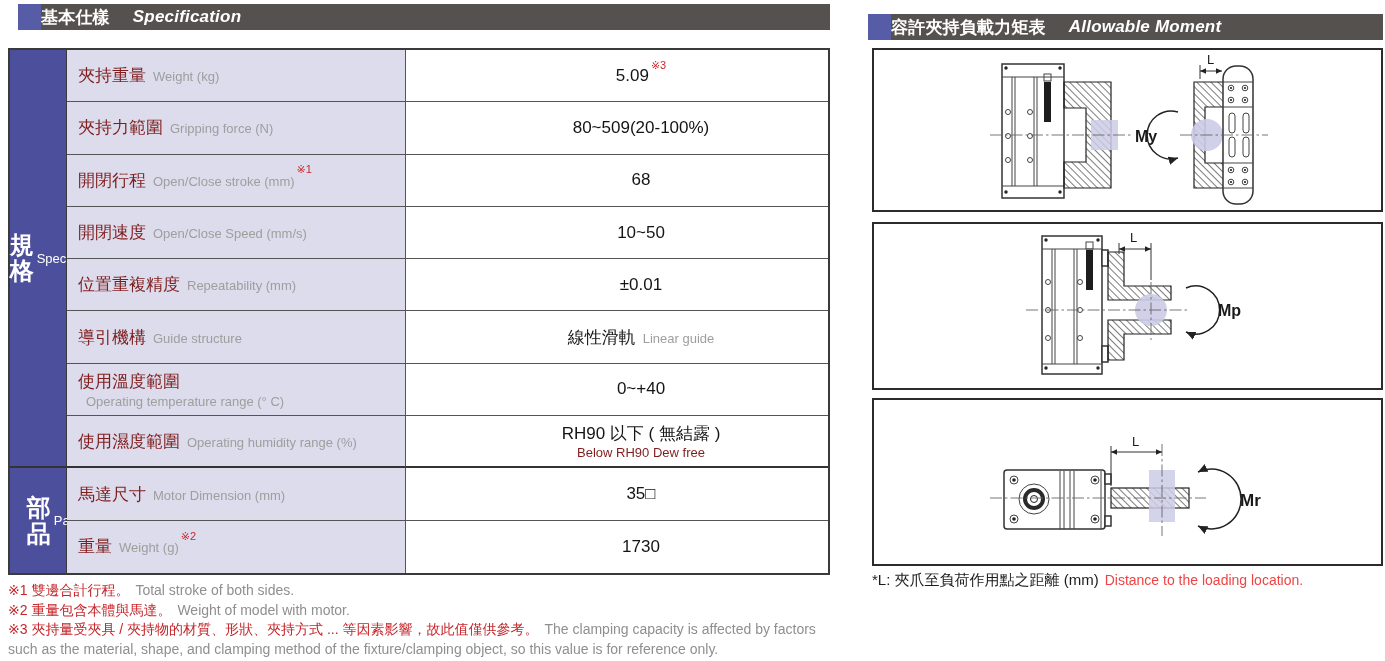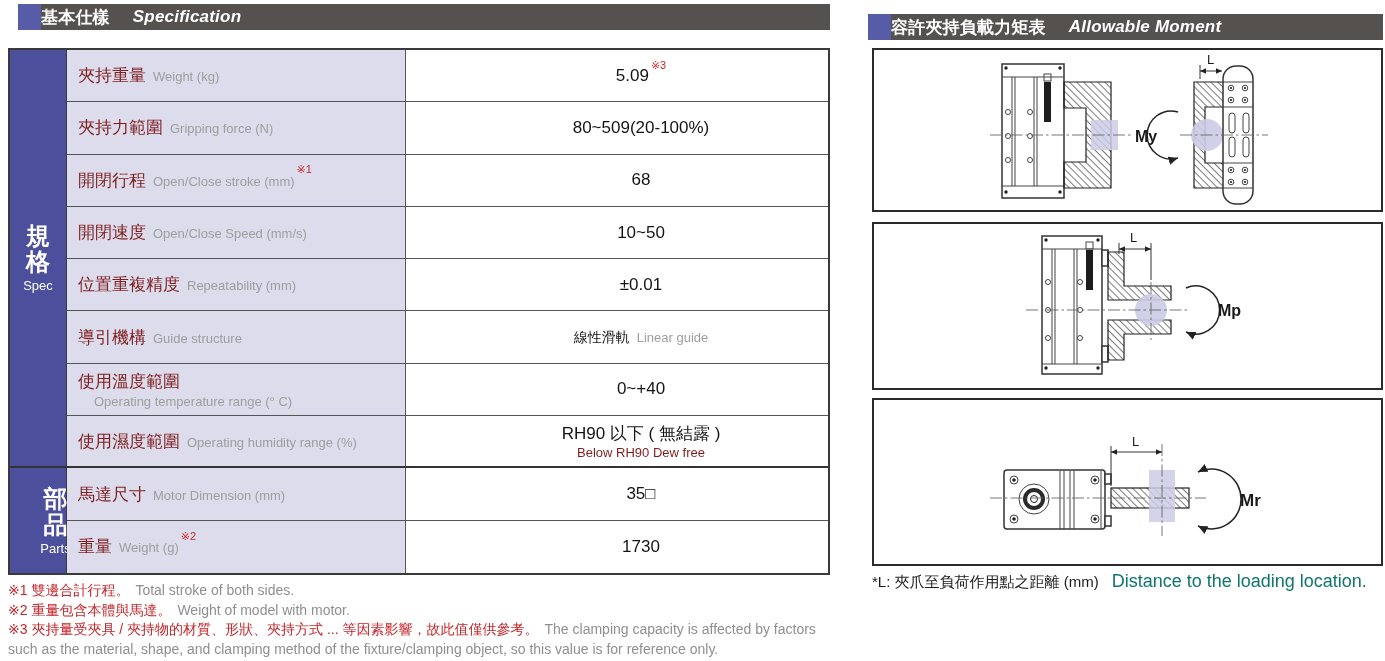--- a/index.html
+++ b/index.html
@@ -10,57 +10,57 @@
   .sec-header { position:absolute; height:26px; display:flex; align-items:stretch; }
   .sec-header .sq { width:23px; background:#575ca7; margin-left:10px; }
   .sec-header .bar { flex:1; background:#55514e; color:#fff; display:flex; align-items:center;
                      font-size:17px; font-weight:bold; letter-spacing:.2px; }
   .bar .en-part { margin-left:23px;font-style:italic; }
 
   
   .spec-table { position:absolute; left:8px; top:48px; width:822px; height:527px;
                 display:grid; grid-template-columns:57px 338px 1fr;
                 grid-template-rows:repeat(10,1fr); border:2px solid #3a3a3a; background:#fff; }
-  .side { grid-column:1; background:#4c4f9c; color:#fff; display:flex; flex-direction:column;
+  .side { grid-column:1; background:#4c4f9c; color:#fff; display:flex; 
           align-items:center; justify-content:center; gap:3px; border-right:1.5px solid #3a3a3a; }
   .side.spec  { grid-row:1/9; border-bottom:2.5px solid #333; }
   .side.parts { grid-row:9/11;padding-left:35px; }
   .side-zh { width:1.05em; word-break:break-all; line-height:1.08; text-align:center;
              font-size:24px; font-weight:bold; }
   .side-en { font-size:13px; }
 
   .lcell { grid-column:2; background:#dcdcec; border-bottom:1.5px solid #545454;
            display:flex; flex-direction:column; justify-content:center; padding:2px 6px 2px 11px; }
   .vcell { grid-column:3; background:#fff; border-bottom:1.5px solid #545454;
            border-left:1.5px solid #545454; display:flex; flex-direction:column;
            align-items:center; justify-content:center; text-align:center;padding-left:48px; }
   .gend  { border-bottom-width:2.5px; border-bottom-color:#333; }
   .last  { border-bottom:none; }
 
   .zh  { font-size:17px; color:#7f1d1d; }
   .en  { font-size:13px; color:#9e9e9e; margin-left:7px;margin-top:41px; }
-  .lcell.stacked .en { display:block; margin-left:16px; margin-top:1px; }
+  .lcell.stacked .en { display:block; margin-left:8px; margin-top:1px; }
   .rsup { color:#cd2629; font-size:11px; position:relative; top:-6px; margin-left:2px; }
   .val { font-size:17px; color:#141414; }
-  .vzh { font-size:14px; color:#141414; }
+  .vzh { font-size:17px; color:#141414; }
   .vsuffix { font-size:13px; color:#9e9e9e; margin-left:7px; }
   .vsub { font-size:13px; color:#7f1d1d; line-height:1.25; }
 
   
   .footnotes { position:absolute; left:8px; top:581px; width:832px; }
   .fn { font-size:14px; line-height:19.5px; }
   .fn-zh { color:#c4262b; margin-right:6px; }
   .fn-en { color:#8f8f8f; }
 
   
   .panel { position:absolute; left:872px; width:511px; border:2px solid #2b2b2b; background:#fff; }
   .panel svg { display:block; }
   .l-caption { position:absolute; left:872px; top:571px; font-size:15px; }
-  .cap-zh { color:#1c1c1c; margin-right:13px; }
-  .cap-en { color:#0f766e; font-size:18px; }
+  .cap-zh { color:#1c1c1c; margin-right:6px; }
+  .cap-en { color:#ef4444; font-size:14px; }
 
   svg text { font-family:"Liberation Sans","DejaVu Sans",sans-serif; fill:#1a1a1a; }
   .mlabel { font-weight:bold; font-size:16px; }
   .dlabel { font-size:13px; }
   .outline { fill:#fff; stroke:#333; stroke-width:1.5; }
   .thin    { stroke:#444; stroke-width:1; fill:none; }
   .hatchln { stroke:#222; stroke-width:1.2; }
   .cline   { stroke:#666; stroke-width:0.9; stroke-dasharray:12 3 2.5 3; fill:none; }
   .dim     { stroke:#333; stroke-width:1; fill:none; }
   .arc     { stroke:#222; stroke-width:1.5; fill:none; }

